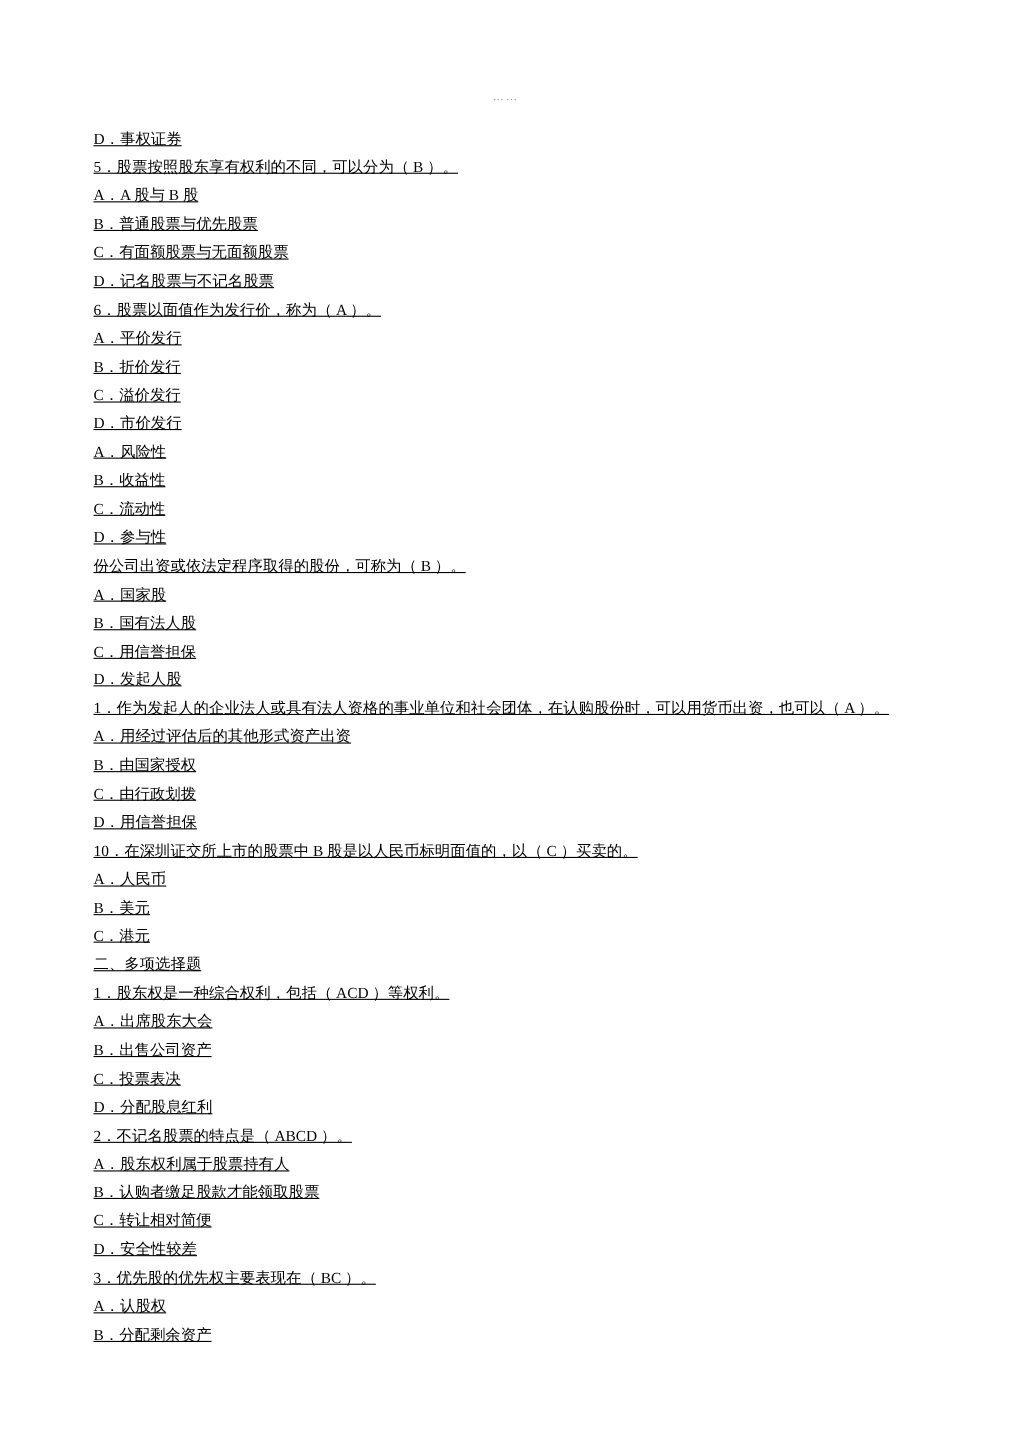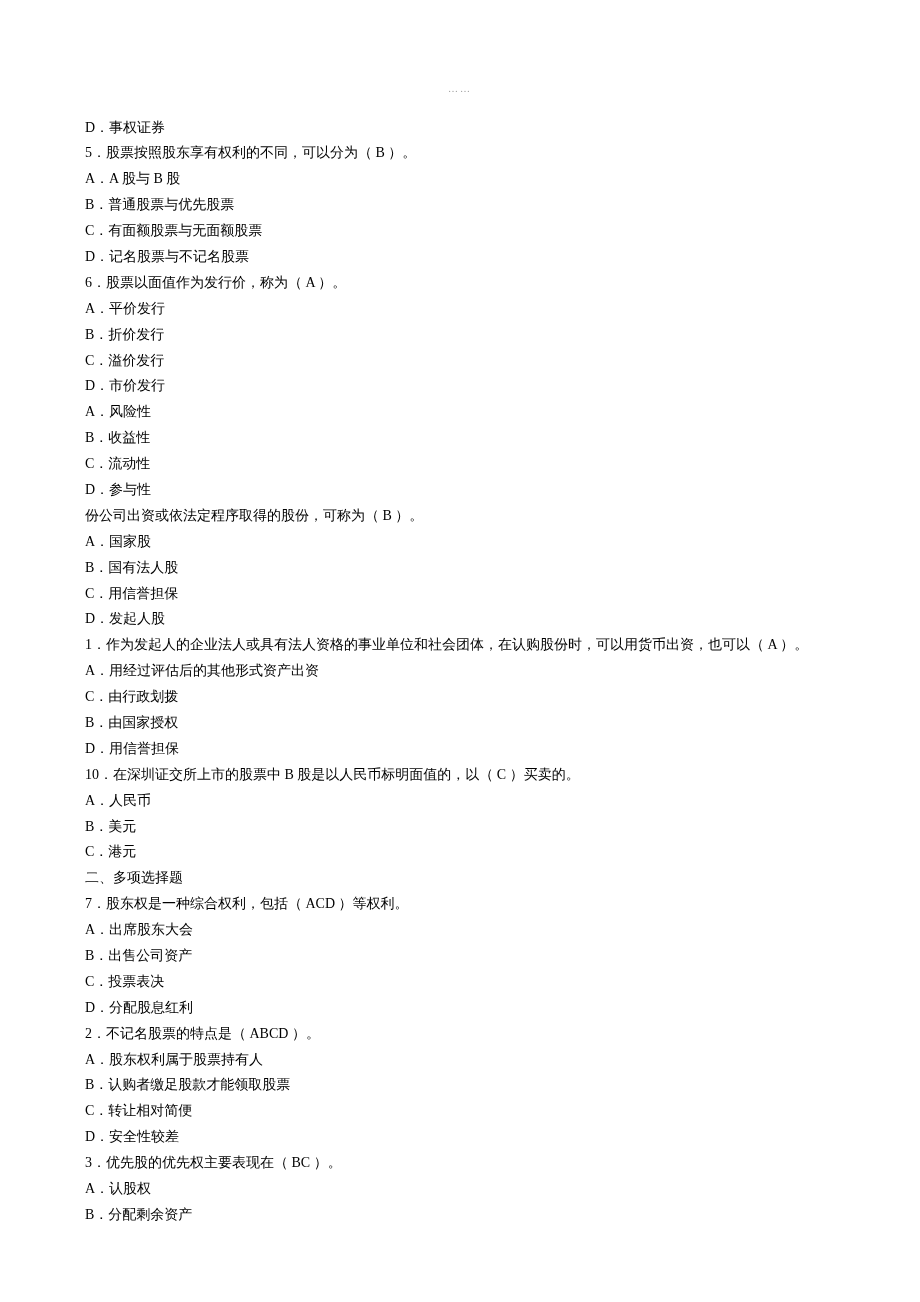--- a/index.html
+++ b/index.html
@@ -12,20 +12,21 @@
       font-family: "SimSun", "宋体", serif;
       font-size: 14px;
       line-height: 1.85;
       color: #000000;
       width: 920px;
       padding: 80px 85px 60px 85px;
     }
     .line {
       display: block;
       white-space: nowrap;
+      text-decoration: underline;
     }
     .sep-top {
       width: 100%;
       text-align: center;
       margin-bottom: 16px;
       font-size: 10px;
       letter-spacing: 2px;
       color: #999;
     }
   </style>
@@ -50,29 +51,29 @@
     <span class="line">B．收益性</span>
     <span class="line">C．流动性</span>
     <span class="line">D．参与性</span>
     <span class="line">份公司出资或依法定程序取得的股份，可称为（  B  ）。</span>
     <span class="line">A．国家股</span>
     <span class="line">B．国有法人股</span>
     <span class="line">C．用信誉担保</span>
     <span class="line">D．发起人股</span>
     <span class="line">1．作为发起人的企业法人或具有法人资格的事业单位和社会团体，在认购股份时，可以用货币出资，也可以（  A  ）。</span>
     <span class="line">A．用经过评估后的其他形式资产出资</span>
+    <span class="line">B．由国家授权</span>
     <span class="line">C．由行政划拨</span>
-    <span class="line">B．由国家授权</span>
     <span class="line">D．用信誉担保</span>
     <span class="line">10．在深圳证交所上市的股票中 B 股是以人民币标明面值的，以（  C  ）买卖的。</span>
     <span class="line">A．人民币</span>
     <span class="line">B．美元</span>
     <span class="line">C．港元</span>
     <span class="line">二、多项选择题</span>
-    <span class="line">7．股东权是一种综合权利，包括（  ACD  ）等权利。</span>
+    <span class="line">1．股东权是一种综合权利，包括（  ACD  ）等权利。</span>
     <span class="line">A．出席股东大会</span>
     <span class="line">B．出售公司资产</span>
     <span class="line">C．投票表决</span>
     <span class="line">D．分配股息红利</span>
     <span class="line">2．不记名股票的特点是（  ABCD  ）。</span>
     <span class="line">A．股东权利属于股票持有人</span>
     <span class="line">B．认购者缴足股款才能领取股票</span>
     <span class="line">C．转让相对简便</span>
     <span class="line">D．安全性较差</span>
     <span class="line">3．优先股的优先权主要表现在（  BC  ）。</span>

